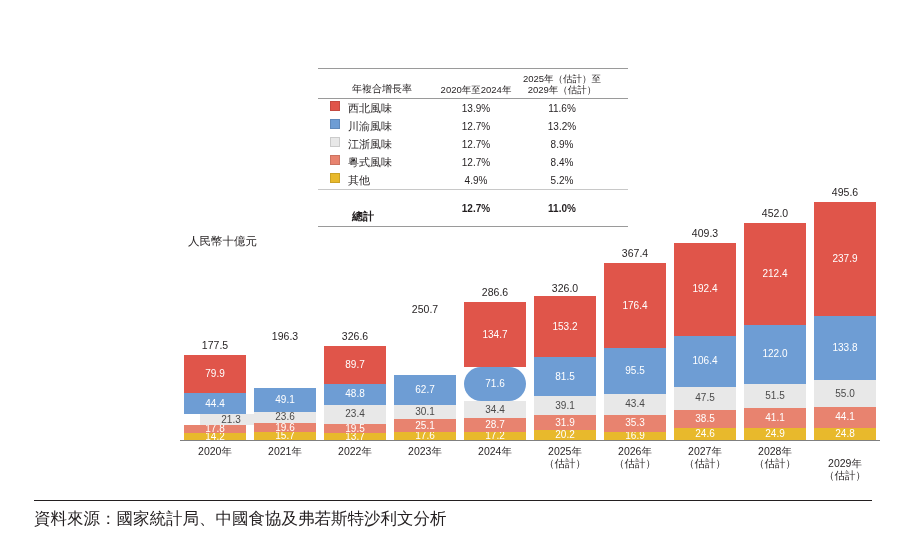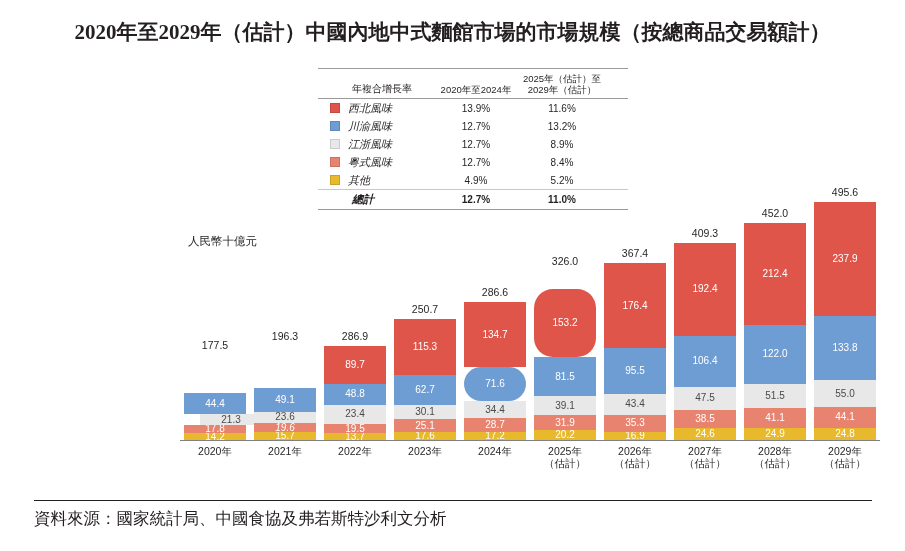--- a/index.html
+++ b/index.html
@@ -68,24 +68,22 @@
     width: 92px;
   }
   .legend-row {
     display: flex;
     align-items: center;
     padding: 1.5px 0;
   }
   .legend-row .swatch-cell {
     width: 118px;
     display: flex;
-    align-items: center;
     padding-left: 12px;
     box-sizing: border-box;
-    font-style: italic;
   }
   .swatch {
     width: 10px;
     height: 10px;
     margin-right: 8px;
     display: inline-block;
     border: 1px solid rgba(0,0,0,0.12);
     box-sizing: border-box;
   }
   .legend-name {
@@ -104,20 +102,21 @@
     border-top: 1px solid #c8c8c8;
     padding-top: 2px;
     font-weight: bold;
   }
   .legend-row.total .legend-name,
   .legend-row.total .legend-val {
     font-weight: bold;
   }
   .legend-row.total .swatch-cell {
     padding-left: 34px;
+    margin-top: 17px;
   }
 
   
   .axis-unit {
     position: absolute;
     left: 188px;
     top: 234px;
     font-size: 11.5px;
     color: #231f20;
   }
@@ -204,21 +203,20 @@
     font-family: "Liberation Serif", serif;
     font-size: 16.5px;
     color: #231f20;
   }
 </style>
 </head>
 <body>
 
 <div class="page">
 
-  <div class="title">2020年至2029年（估計）中國內地中式麵館市場的市場規模（按總商品交易額計）</div>
 
   <div class="legend-table">
     <div class="legend-head">
       <div class="lh-label">年複合增長率</div>
       <div class="lh-col">2020年至2024年</div>
       <div class="lh-col second">
         <div>2025年（估計）至</div>
         <div>2029年（估計）</div>
       </div>
     </div>
@@ -287,29 +285,32 @@
           </div>
           <div class="seg" style="height: 8.55769px; background: rgb(232, 131, 111);">
             <span class="seg-val">17.8</span>
           </div>
           <div class="seg dark-text" style="height: 10.2404px; background: rgb(232, 232, 232); margin-left: 16px;">
             <span class="seg-val">21.3</span>
           </div>
           <div class="seg" style="height: 21.3462px; background: rgb(110, 157, 212);">
             <span class="seg-val">44.4</span>
           </div>
+          <div class="seg" style="height: 38.4135px; background: rgb(224, 85, 74);">
+            <span class="seg-val">79.9</span>
+          </div>
         </div>
       </div>
       <div class="total-label" style="left: 4px; bottom: 89.3365px;">177.5</div>
       <div class="bar-group" style="left: 74px;">
         <div class="bar-stack" style="height: 94.375px;">
           <div class="seg" style="height: 7.54808px; background: rgb(232, 185, 44);">
             <span class="seg-val">15.7</span>
           </div>
-          <div class="seg" style="height: 9.42308px; background: rgb(232, 131, 111); font-style: italic;">
+          <div class="seg" style="height: 9.42308px; background: rgb(232, 131, 111);">
             <span class="seg-val">19.6</span>
           </div>
           <div class="seg dark-text" style="height: 11.3462px; background: rgb(232, 232, 232);">
             <span class="seg-val">23.6</span>
           </div>
           <div class="seg" style="height: 23.6058px; background: rgb(110, 157, 212);">
             <span class="seg-val">49.1</span>
           </div>
         </div>
       </div>
@@ -326,37 +327,34 @@
             <span class="seg-val">23.4</span>
           </div>
           <div class="seg" style="height: 23.4615px; background: rgb(110, 157, 212);">
             <span class="seg-val">48.8</span>
           </div>
           <div class="seg" style="height: 43.125px; background: rgb(224, 85, 74);">
             <span class="seg-val">89.7</span>
           </div>
         </div>
       </div>
-      <div class="total-label" style="left: 144px; bottom: 97.7981px;">286.9</div>
+      <div class="total-label" style="left: 144px; bottom: 97.7981px;">326.6</div>
       <div class="bar-group" style="left: 214px;">
         <div class="bar-stack" style="height: 120.529px;">
           <div class="seg" style="height: 8.46154px; background: rgb(232, 185, 44);">
             <span class="seg-val">17.6</span>
           </div>
           <div class="seg" style="height: 12.0673px; background: rgb(232, 131, 111);">
             <span class="seg-val">25.1</span>
           </div>
           <div class="seg dark-text" style="height: 14.4712px; background: rgb(232, 232, 232);">
             <span class="seg-val">30.1</span>
           </div>
           <div class="seg" style="height: 30.1442px; background: rgb(110, 157, 212);">
             <span class="seg-val">62.7</span>
-          </div>
-          <div class="seg" style="height: 55.4327px; background: rgb(224, 85, 74);">
-            <span class="seg-val">115.3</span>
           </div>
         </div>
       </div>
       <div class="total-label" style="left: 214px; bottom: 124.529px;">250.7</div>
       <div class="bar-group" style="left: 284px;">
         <div class="bar-stack" style="height: 137.788px;">
           <div class="seg" style="height: 8.26923px; background: rgb(232, 185, 44);">
             <span class="seg-val">17.2</span>
           </div>
           <div class="seg" style="height: 13.7981px; background: rgb(232, 131, 111);">
@@ -381,26 +379,26 @@
           </div>
           <div class="seg" style="height: 15.3365px; background: rgb(232, 131, 111);">
             <span class="seg-val">31.9</span>
           </div>
           <div class="seg dark-text" style="height: 18.7981px; background: rgb(232, 232, 232);">
             <span class="seg-val">39.1</span>
           </div>
           <div class="seg" style="height: 39.1827px; background: rgb(110, 157, 212);">
             <span class="seg-val">81.5</span>
           </div>
-          <div class="seg" style="height: 68px; background: rgb(224, 85, 74); border-radius: 19px;">
+          <div class="seg" style="height: 61px; background: rgb(224, 85, 74);">
             <span class="seg-val">153.2</span>
           </div>
         </div>
       </div>
-      <div class="total-label" style="left: 354px; bottom: 173px;">326.0</div>
+      <div class="total-label" style="left: 354px; bottom: 146px;">326.0</div>
       <div class="bar-group" style="left: 424px;">
         <div class="bar-stack" style="height: 176.635px;">
           <div class="seg" style="height: 8.125px; background: rgb(232, 185, 44);">
             <span class="seg-val">16.9</span>
           </div>
           <div class="seg" style="height: 16.9712px; background: rgb(232, 131, 111);">
             <span class="seg-val">35.3</span>
           </div>
           <div class="seg dark-text" style="height: 20.8654px; background: rgb(232, 232, 232);">
             <span class="seg-val">43.4</span>
@@ -501,21 +499,21 @@
         <div>（估計）</div>
       </div>
       <div class="xlabel" style="left: 494px; top: 2px;">
         <div>2027年</div>
         <div>（估計）</div>
       </div>
       <div class="xlabel" style="left: 564px; top: 2px;">
         <div>2028年</div>
         <div>（估計）</div>
       </div>
-      <div class="xlabel" style="left: 634px; top: 2px;">
+      <div class="xlabel" style="left: 634px; top: 14px;">
         <div>2029年</div>
         <div>（估計）</div>
       </div>
     </div>
 
   <div class="footer-rule"></div>
   <div class="source">資料來源：國家統計局、中國食協及弗若斯特沙利文分析</div>
 
 </div>
 

